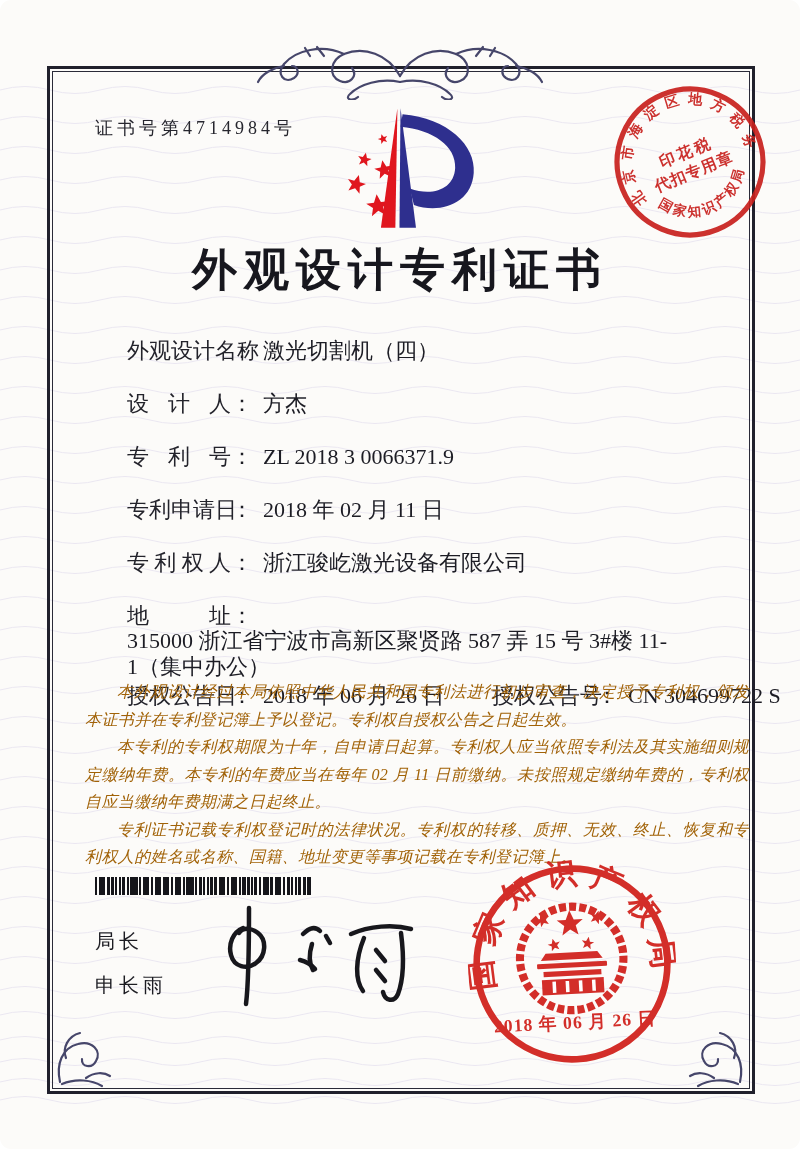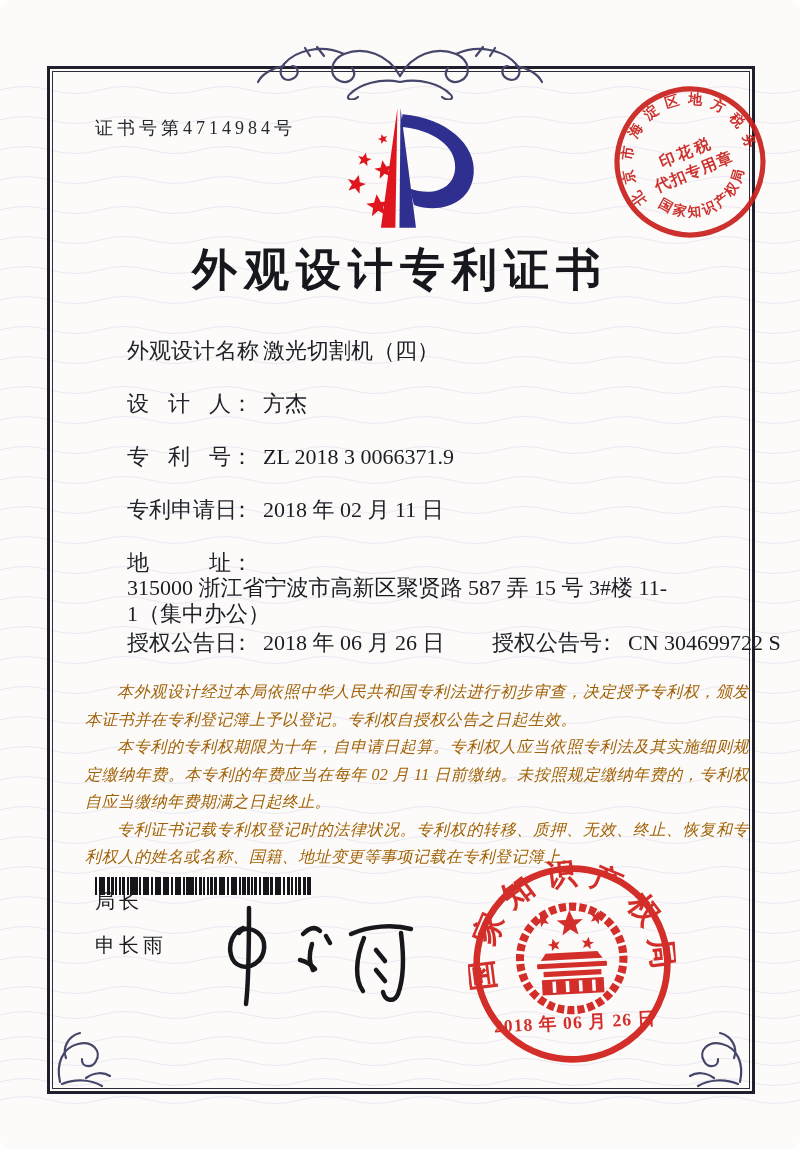--- a/index.html
+++ b/index.html
@@ -56,21 +56,21 @@
   .body-text p { text-indent:2em; margin:0; }
 
   .barcode {
     position:absolute; left:95px; top:877px; width:216px; height:18px; z-index:3;
     background:
       repeating-linear-gradient(90deg,#15151a 0 2px,rgba(0,0,0,0) 2px 4px),
       repeating-linear-gradient(90deg,rgba(0,0,0,0) 0 5px,#15151a 5px 8px,rgba(0,0,0,0) 8px 11px),
       repeating-linear-gradient(90deg,#15151a 0 1px,rgba(0,0,0,0) 1px 7px);
   }
 
-  .signatory { position:absolute; left:95px; top:888px; z-index:3; font-size:20px; letter-spacing:4px; color:#1c1c22; }
+  .signatory { position:absolute; left:95px; top:928px; z-index:3; font-size:20px; letter-spacing:4px; color:#1c1c22; }
   .signatory .sg-title { margin-bottom:17px; }
   .signature { position:absolute; left:205px; top:898px; z-index:4; }
 
   .stamp-official {
     position:absolute; left:468px; top:860px; width:208px; height:208px;
     z-index:5; transform:rotate(-3deg); opacity:.93;
   }
 
   .footer {
     position:absolute; left:0; width:100%; top:1052px; z-index:3;
@@ -201,20 +201,23 @@
     </div>
     <div class="field-row">
       <span class="flabel">设计人</span><span class="colon">：</span><span class="fvalue">方杰</span>
     </div>
     <div class="field-row">
       <span class="flabel">专利号</span><span class="colon">：</span><span class="fvalue">ZL 2018 3 0066371.9</span>
     </div>
     <div class="field-row">
       <span class="flabel">专利申请日</span><span class="colon">：</span><span class="fvalue">2018 年 02 月 11 日</span>
     </div>
+    <div class="field-row">
+      <span class="flabel">专利权人</span><span class="colon">：</span><span class="fvalue">浙江骏屹激光设备有限公司</span>
+    </div>
     <div class="field-row addr">
       <span class="flabel">地址</span><span class="colon">：</span><span class="fvalue">315000 浙江省宁波市高新区聚贤路 587 弄 15 号 3#楼 11-1（集中办公）</span>
     </div>
     <div class="field-row">
       <span class="flabel">授权公告日</span><span class="colon">：</span><span class="fvalue">2018 年 06 月 26 日</span>
       <span class="pair2">
         <span class="flabel">授权公告号</span><span class="colon">：</span><span class="fvalue">CN 304699722 S</span>
       </span>
     </div>
   </div>

